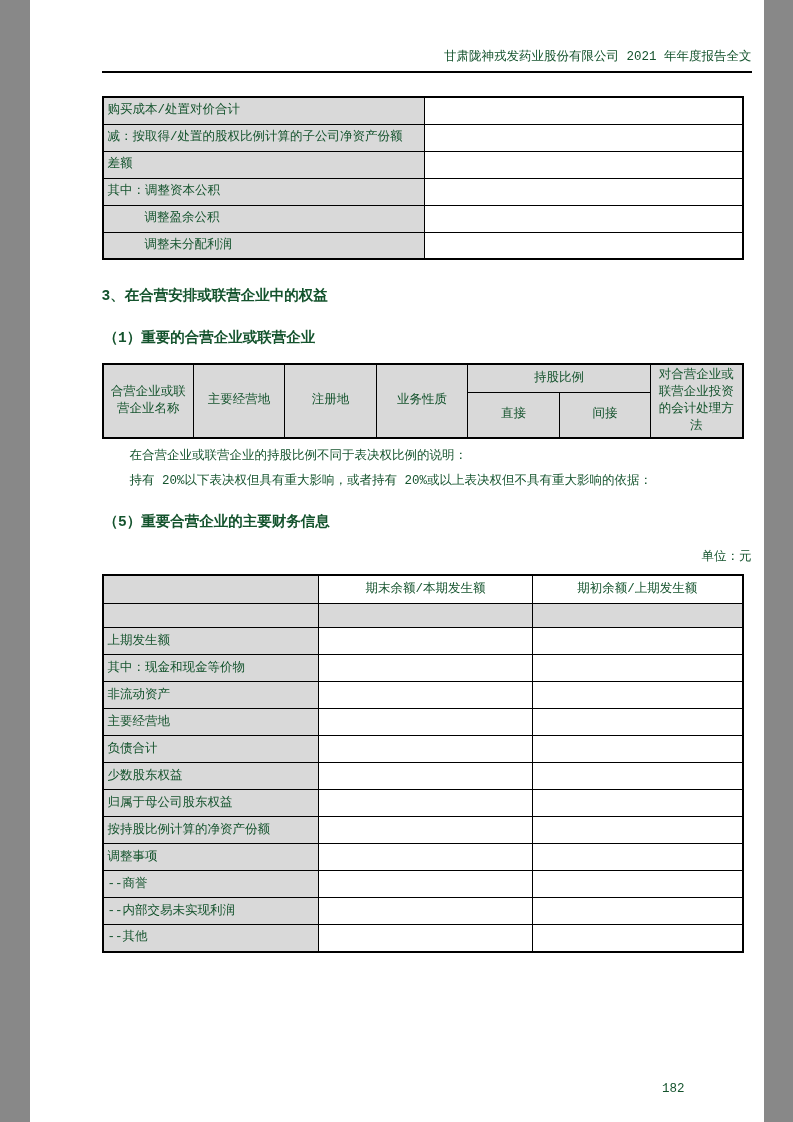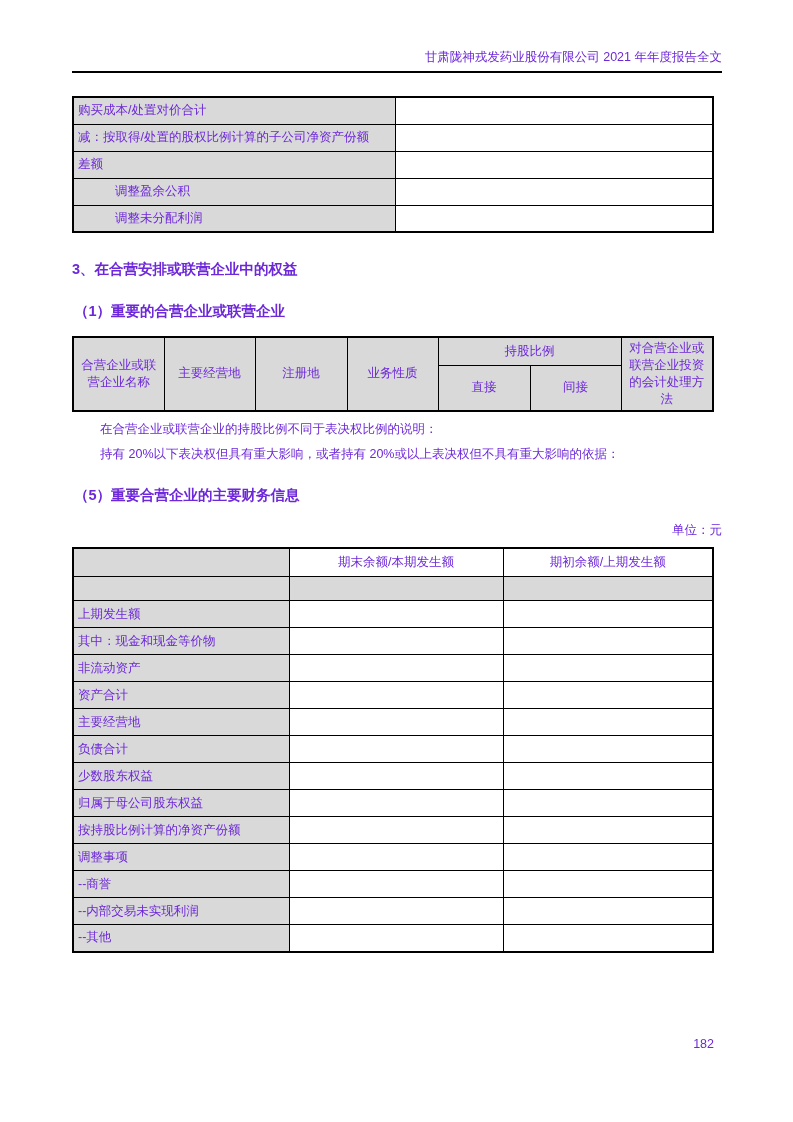--- a/index.html
+++ b/index.html
@@ -1,21 +1,21 @@
 <!DOCTYPE html>
 <html><head>
 <meta charset="utf-8">
 <style>
   * { box-sizing: border-box; }
   html,body { margin:0; padding:0; background:#888; }
   .page {
-    width:793px; height:1122px; margin:0 auto; background:#ffffff;
+    width:734px; height:1122px; margin:0 auto; background:#ffffff;
     position:relative; overflow:hidden;
-    font-family:Liberation Sans, sans-serif;
-    color:#6d28d9;
+    font-family:Liberation Mono, monospace;
+    color:#14532d;
   }
   .report-header {
     margin:0 71px 0 72px; width:650px;
     padding-top:49px; padding-bottom:5px;
     border-bottom:2px solid #000;
     text-align:right; font-size:12.5px; line-height:17px;
   }
   table.t {
     width:640px; margin-left:72px;
     border-collapse:collapse; table-layout:fixed;
@@ -39,21 +39,21 @@
   .t2 .r2 td { height:43px; }
   
   .unit { margin:18px 71px 0 72px; width:650px; text-align:right; font-size:12.5px; line-height:16px; }
   
   .t3 { margin-top:9px; }
   .t3 td { padding:0 4px 0 5px; }
   .t3 .hrow td { height:29px; text-align:center; }
   .t3 .srow td { height:24px; }
   .t3 .drow td { height:27px; }
   .page-number {
-    position:absolute; top:1037px; right:79px;
+    position:absolute; top:1082px; right:79px;
     font-size:12.5px;
   }
 </style>
 </head>
 <body>
 
 <div class="page">
 
   <div class="report-header">
     <span>甘肃陇神戎发药业股份有限公司 2021 年年度报告全文</span>
@@ -68,20 +68,24 @@
         <tr>
       <td class="g">购买成本/处置对价合计</td>
       <td></td>
     </tr>
     <tr>
       <td class="g">减：按取得/处置的股权比例计算的子公司净资产份额</td>
       <td></td>
     </tr>
     <tr>
       <td class="g">差额</td>
+      <td></td>
+    </tr>
+    <tr>
+      <td class="g">其中：调整资本公积</td>
       <td></td>
     </tr>
     <tr>
       <td class="g ind">调整盈余公积</td>
       <td></td>
     </tr>
     <tr>
       <td class="g ind">调整未分配利润</td>
       <td></td>
     </tr>
@@ -152,25 +156,20 @@
       <td class="g">其中：现金和现金等价物</td>
       <td></td>
       <td></td>
     </tr>
     <tr class="drow">
       <td class="g">非流动资产</td>
       <td></td>
       <td></td>
     </tr>
     <tr class="drow">
-      <td class="g">资产合计</td>
-      <td></td>
-      <td></td>
-    </tr>
-    <tr class="drow">
       <td class="g">主要经营地</td>
       <td></td>
       <td></td>
     </tr>
     <tr class="drow">
       <td class="g">负债合计</td>
       <td></td>
       <td></td>
     </tr>
     <tr class="drow">

